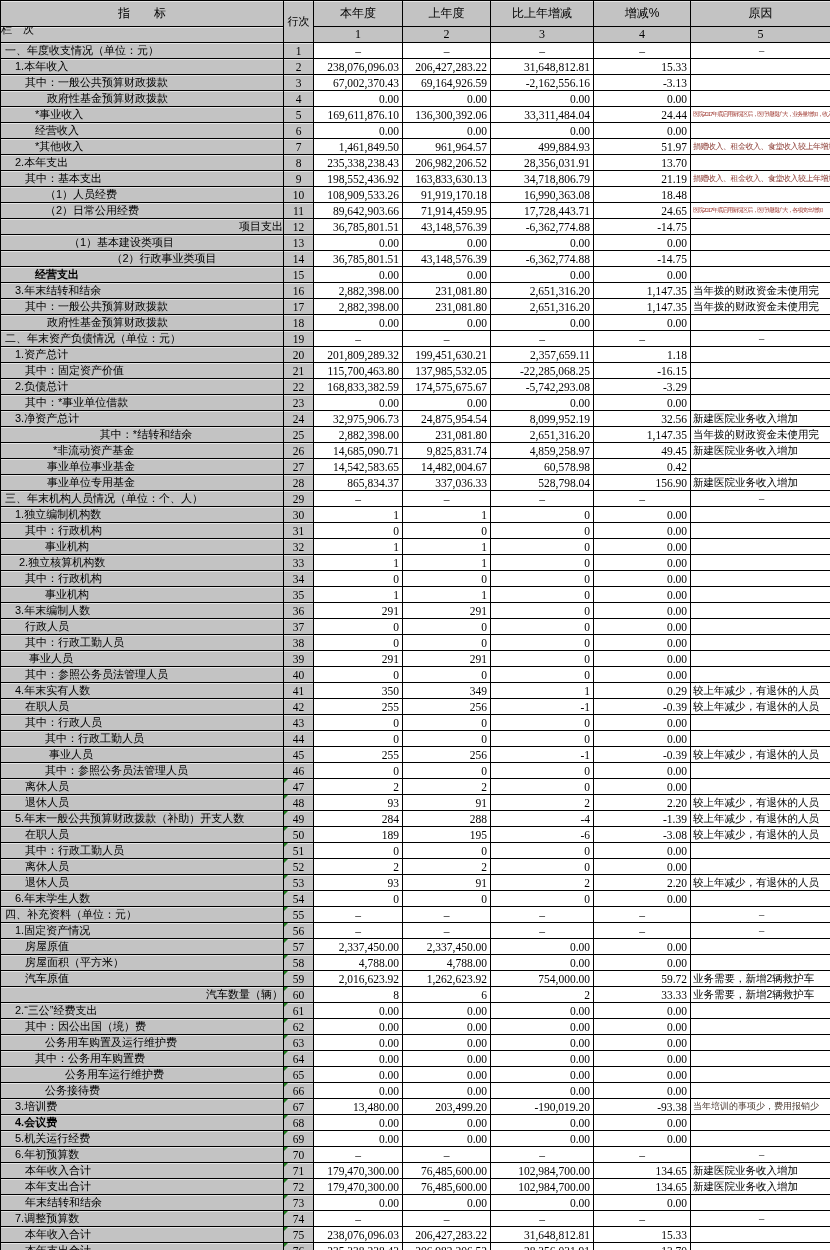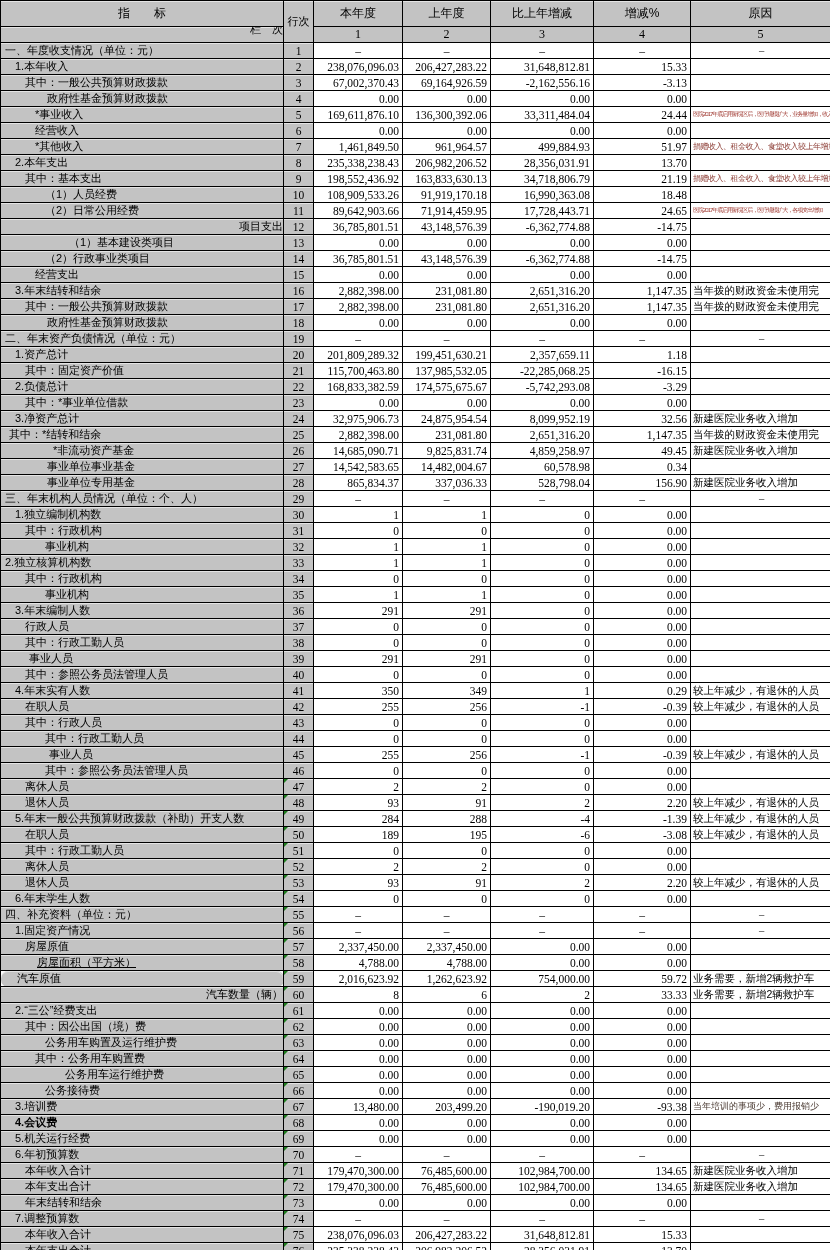--- a/index.html
+++ b/index.html
@@ -5,21 +5,21 @@
   html,body{margin:0;padding:0;background:#fff;}
   body{width:830px;height:1250px;overflow:hidden;font-family:"Liberation Sans",sans-serif;}
   table{border-collapse:collapse;table-layout:fixed;width:830px;}
   th,td{border:1px solid #000;overflow:hidden;white-space:nowrap;padding:0;font-weight:normal;box-sizing:border-box;}
   thead tr.h1{height:26px;margin-left:38px;}
   thead tr.h2{height:15px;}
   tbody tr{height:15.69px;}
   .gray{background:#c3c3c3;box-shadow:inset 0 1px 0 rgba(255,255,255,.55);}
   .hdr{font-size:12px;text-align:center;color:#000;}
   .rowno-hdr{font-size:11px;}
-  .lanci{vertical-align:top;text-align:right;}
+  .lanci{vertical-align:top;text-align:left;}
   .lanci .clip{height:8px;overflow:hidden;}
   .lanci .clip span{display:block;margin-top:-5px;font-size:11px;}
   .colnum{font-family:"Liberation Serif",serif;font-size:12px;text-align:center;background:#c3c3c3;}
   td.lbl{font-size:11px;text-align:left;color:#000;}
   td.num{font-family:"Liberation Serif",serif;font-size:11.5px;text-align:right;padding-right:3px;background:#fff;}
   td.rowno{font-family:"Liberation Serif",serif;font-size:11.5px;text-align:center;position:relative;}
   td.reason{font-size:10.5px;text-align:left;padding-left:2px;background:#fff;color:#000;}
   td.reason.s9{font-size:9px;color:#4a3a32;}
   td.reason.s8{font-size:8px;letter-spacing:-0.5px;color:#8b3a32;}
   td.reason.s6{font-size:6px;letter-spacing:-1px;color:#a03a32;}
@@ -175,30 +175,30 @@
       <tr>
         <td class="lbl gray" style="padding-left: 68px;">（1）基本建设类项目</td>
         <td class="rowno gray">13</td>
         <td class="num">0.00</td>
         <td class="num">0.00</td>
         <td class="num">0.00</td>
         <td class="num">0.00</td>
         <td class="reason"></td>
       </tr>
       <tr>
-        <td class="lbl gray" style="padding-left: 44px;">（2）行政事业类项目</td>
+        <td class="lbl gray" style="padding-left: 44px; text-align: center;">（2）行政事业类项目</td>
         <td class="rowno gray">14</td>
         <td class="num">36,785,801.51</td>
         <td class="num">43,148,576.39</td>
         <td class="num">-6,362,774.88</td>
         <td class="num">-14.75</td>
         <td class="reason"></td>
       </tr>
       <tr>
-        <td class="lbl gray" style="padding-left: 34px;">经营支出</td>
+        <td class="lbl gray" style="padding-left: 34px; font-weight: bold;">经营支出</td>
         <td class="rowno gray">15</td>
         <td class="num">0.00</td>
         <td class="num">0.00</td>
         <td class="num">0.00</td>
         <td class="num">0.00</td>
         <td class="reason"></td>
       </tr>
       <tr>
         <td class="lbl gray" style="padding-left: 14px;">3.年末结转和结余</td>
         <td class="rowno gray">16</td>
@@ -274,21 +274,21 @@
       <tr>
         <td class="lbl gray" style="padding-left: 14px;">3.净资产总计</td>
         <td class="rowno gray">24</td>
         <td class="num">32,975,906.73</td>
         <td class="num">24,875,954.54</td>
         <td class="num">8,099,952.19</td>
         <td class="num">32.56</td>
         <td class="reason">新建医院业务收入增加</td>
       </tr>
       <tr>
-        <td class="lbl gray" style="padding-left: 8px;">其中：*结转和结余</td>
+        <td class="lbl gray" style="padding-left: 8px; text-align: center;">其中：*结转和结余</td>
         <td class="rowno gray">25</td>
         <td class="num">2,882,398.00</td>
         <td class="num">231,081.80</td>
         <td class="num">2,651,316.20</td>
         <td class="num">1,147.35</td>
         <td class="reason">当年拨的财政资金未使用完</td>
       </tr>
       <tr>
         <td class="lbl gray" style="padding-left: 52px;">*非流动资产基金</td>
         <td class="rowno gray">26</td>
@@ -297,21 +297,21 @@
         <td class="num">4,859,258.97</td>
         <td class="num">49.45</td>
         <td class="reason">新建医院业务收入增加</td>
       </tr>
       <tr>
         <td class="lbl gray" style="padding-left: 46px;">事业单位事业基金</td>
         <td class="rowno gray">27</td>
         <td class="num">14,542,583.65</td>
         <td class="num">14,482,004.67</td>
         <td class="num">60,578.98</td>
-        <td class="num">0.34</td>
+        <td class="num">0.42</td>
         <td class="reason"></td>
       </tr>
       <tr>
         <td class="lbl gray" style="padding-left: 46px;">事业单位专用基金</td>
         <td class="rowno gray">28</td>
         <td class="num">865,834.37</td>
         <td class="num">337,036.33</td>
         <td class="num">528,798.04</td>
         <td class="num">156.90</td>
         <td class="reason">新建医院业务收入增加</td>
@@ -346,21 +346,21 @@
       <tr>
         <td class="lbl gray" style="padding-left: 44px;">事业机构</td>
         <td class="rowno gray">32</td>
         <td class="num">1</td>
         <td class="num">1</td>
         <td class="num">0</td>
         <td class="num">0.00</td>
         <td class="reason"></td>
       </tr>
       <tr>
-        <td class="lbl gray" style="padding-left: 4px;">2.独立核算机构数</td>
+        <td class="lbl gray" style="padding-left: 18px;">2.独立核算机构数</td>
         <td class="rowno gray">33</td>
         <td class="num">1</td>
         <td class="num">1</td>
         <td class="num">0</td>
         <td class="num">0.00</td>
         <td class="reason"></td>
       </tr>
       <tr>
         <td class="lbl gray" style="padding-left: 24px;">其中：行政机构</td>
         <td class="rowno gray">34</td>
@@ -571,30 +571,30 @@
       <tr>
         <td class="lbl gray" style="padding-left: 24px;">房屋原值</td>
         <td class="rowno gray">57<span class="tri"></span></td>
         <td class="num">2,337,450.00</td>
         <td class="num">2,337,450.00</td>
         <td class="num">0.00</td>
         <td class="num">0.00</td>
         <td class="reason"></td>
       </tr>
       <tr>
-        <td class="lbl gray" style="padding-left: 36px; text-decoration: underline;">房屋面积（平方米）</td>
+        <td class="lbl gray" style="padding-left: 24px;">房屋面积（平方米）</td>
         <td class="rowno gray">58<span class="tri"></span></td>
         <td class="num">4,788.00</td>
         <td class="num">4,788.00</td>
         <td class="num">0.00</td>
         <td class="num">0.00</td>
         <td class="reason"></td>
       </tr>
       <tr>
-        <td class="lbl gray" style="padding-left: 16px; border-radius: 7px;">汽车原值</td>
+        <td class="lbl gray" style="padding-left: 24px;">汽车原值</td>
         <td class="rowno gray">59<span class="tri"></span></td>
         <td class="num">2,016,623.92</td>
         <td class="num">1,262,623.92</td>
         <td class="num">754,000.00</td>
         <td class="num">59.72</td>
         <td class="reason">业务需要，新增2辆救护车</td>
       </tr>
       <tr>
         <td class="lbl gray" style="padding-left: 24px; text-align: right;">汽车数量（辆）</td>
         <td class="rowno gray">60<span class="tri"></span></td>

